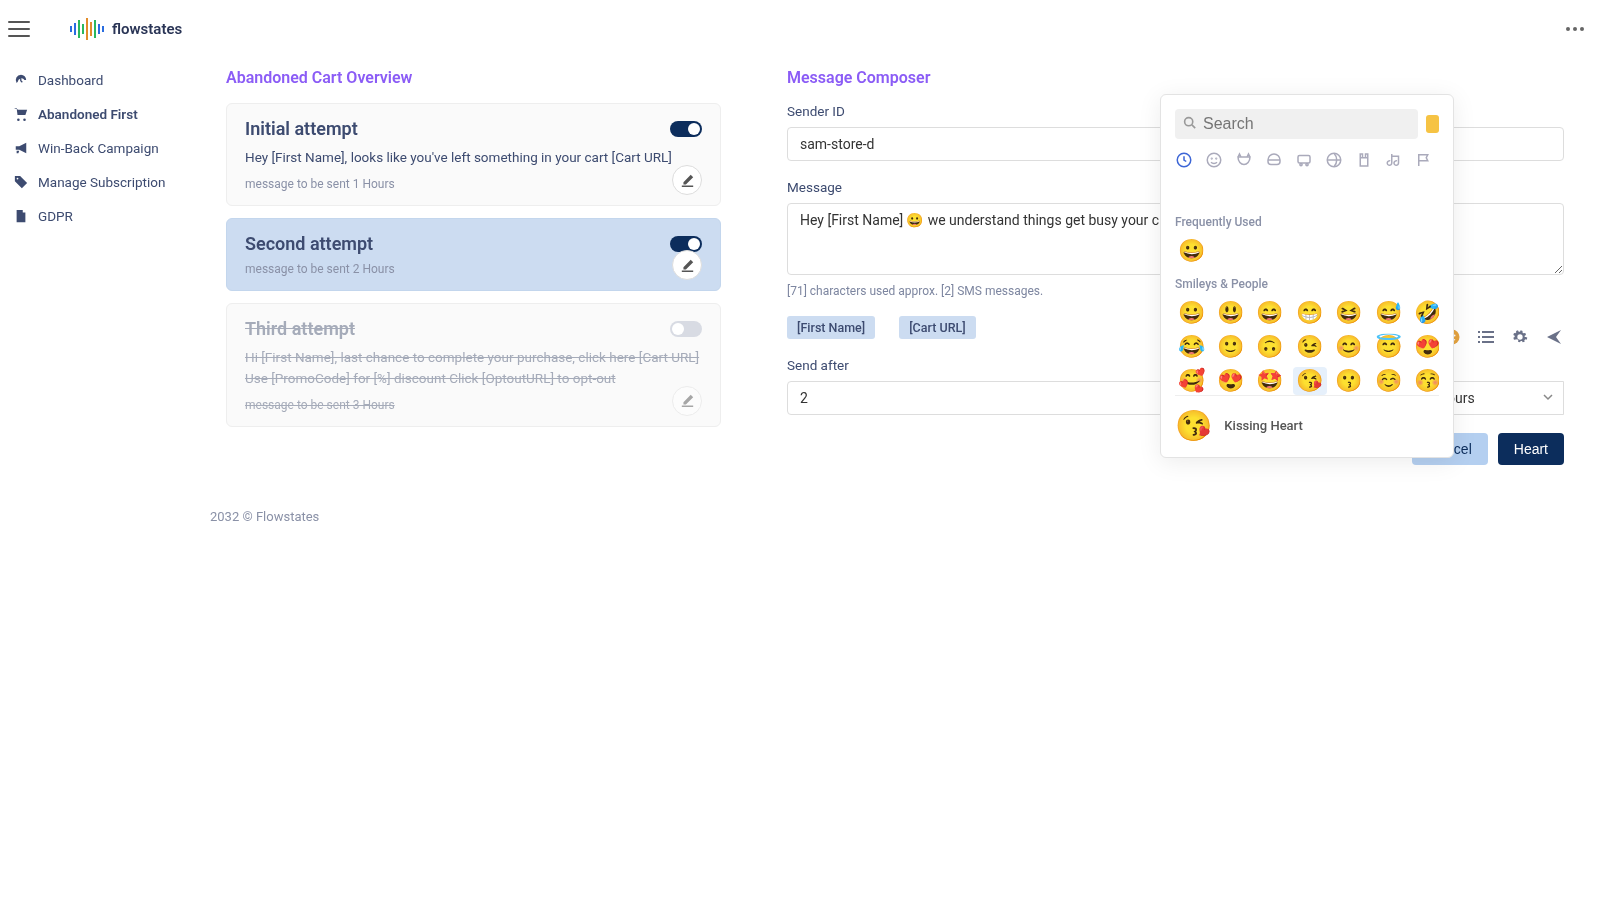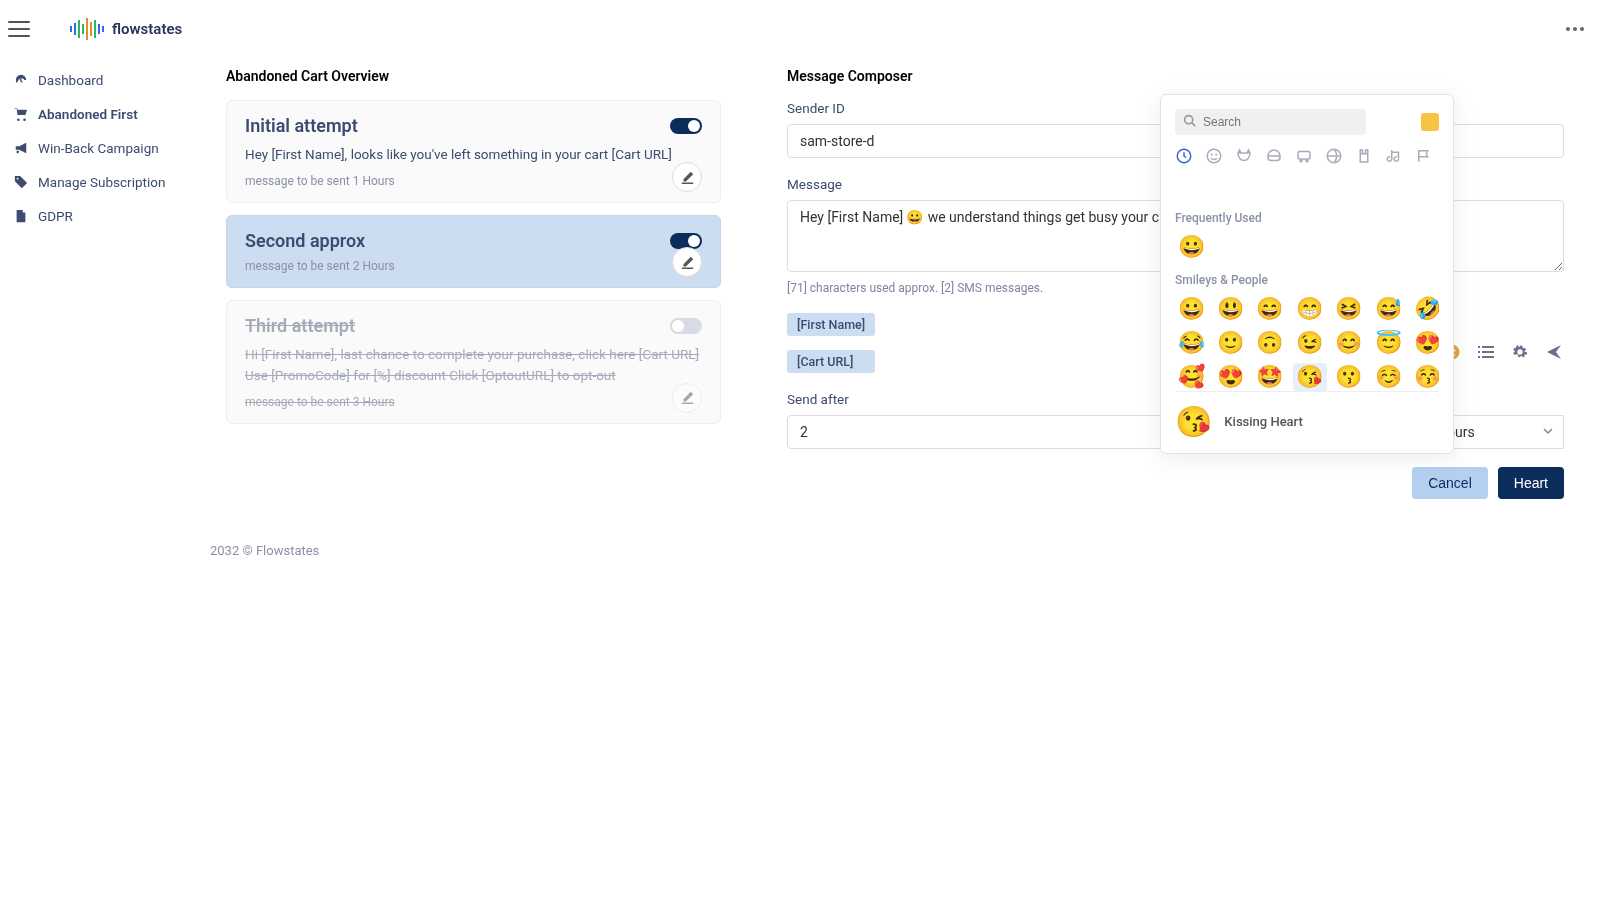--- a/index.html
+++ b/index.html
@@ -14,55 +14,55 @@
 .more-dots span { width: 4px; height: 4px; background: #666; border-radius: 50%; }
 .layout { display: flex; }
 .sidebar { width: 190px; padding: 18px 0 0 10px; }
 .nav-item { display: flex; align-items: center; gap: 10px; padding: 6px 4px; margin-bottom: 6px; cursor: pointer; color: #3d4b70; font-size: 13.5px; }
 .nav-item.active { font-weight: 600; }
 .nav-icon { width: 14px; height: 14px; display: inline-flex; align-items: center; justify-content: center; }
 .main { flex: 1; display: flex; gap: 26px; padding: 0 16px; }
 .panel { background: #fff; border-radius: 8px; padding: 20px; }
 .panel.left { flex: 0 0 535px; }
 .panel.right { flex: 1; position: relative; }
-.panel h2 { font-size: 14px; font-weight: 600; color: #000000; margin-bottom: 16px; }
+.panel h2 { font-size: 16px; font-weight: 600; color: #8b5cf6; margin-bottom: 16px; }
 .attempt-card { background: #fafafa; border: 1px solid #eee; border-radius: 6px; padding: 14px 18px; margin-bottom: 12px; position: relative; }
 .attempt-card.selected { background: #ccdcf1; border-color: #c3d6ed; }
 .attempt-head { display: flex; justify-content: space-between; align-items: center; margin-bottom: 8px; }
 .attempt-title { font-weight: 600; font-size: 18px; color: #3d4b70; }
 .attempt-body { font-size: 13.5px; color: #3d4b70; margin-bottom: 10px; line-height: 1.5; }
 .attempt-foot { font-size: 12px; color: #8a91a7; }
 .attempt-card.disabled .attempt-title,
 .attempt-card.disabled .attempt-body,
 .attempt-card.disabled .attempt-foot { text-decoration: line-through; color: #a5abb9; }
 .toggle { width: 32px; height: 16px; border-radius: 99px; background: #0c2d5c; position: relative; cursor: pointer; }
 .toggle .knob { width: 12px; height: 12px; background: #fff; border-radius: 50%; position: absolute; top: 2px; right: 2px; }
 .toggle.off { background: #d8dbe3; }
 .toggle.off .knob { left: 2px; right: auto; }
 .edit-btn { position: absolute; right: 18px; bottom: 10px; width: 30px; height: 30px; border: 1px solid #ddd; border-radius: 16px; background: #fff; display: flex; align-items: center; justify-content: center; cursor: pointer; color: #555; }
 .attempt-card.disabled .edit-btn { opacity: 0.5; cursor: default; }
 .form-label { font-size: 13.5px; color: #3d4b70; margin-bottom: 8px; }
 .form-row { margin-bottom: 18px; }
 .text-input, .text-area, .select-input { width: 100%; border: 1px solid #ddd; border-radius: 4px; padding: 8px 12px; font-size: 14px; color: #333; font-family: inherit; }
 .text-area { min-height: 72px; resize: both; }
 .hint { font-size: 12px; color: #7d86a0; margin-top: 6px; }
-.chip-row { display: flex; gap: 14px; margin-bottom: 18px; flex-direction: column; }
+.chip-row { display: flex; gap: 24px; margin-bottom: 18px; }
 .chip { background: #ccdcf1; padding: 4px 10px; border-radius: 3px; font-size: 12.5px; color: #3d4b70; cursor: pointer; font-weight: 500; }
 .send-row { display: flex; gap: 0; }
 .send-row .text-input { border-radius: 4px 0 0 4px; }
 .action-bar { display: flex; justify-content: space-between; align-items: center; margin-top: 12px; }
 .icon-row { display: flex; gap: 14px; margin-left: auto; }
 .icon-btn { width: 20px; height: 20px; display: flex; align-items: center; justify-content: center; cursor: pointer; color: #6a7188; }
 .btn-row { display: flex; gap: 10px; justify-content: flex-end; margin-top: 18px; }
 .btn { padding: 8px 16px; border-radius: 4px; font-size: 14px; cursor: pointer; border: none; font-weight: 500; }
 .btn.cancel { background: #b4cff0; color: #0c2d5c; }
 .btn.save { background: #0c2d5c; color: #fff; }
 .emoji-picker { position: absolute; top: 46px; right: 130px; width: 294px; background: #fff; border: 1px solid #e3e3e3; border-radius: 6px; box-shadow: 0 4px 24px rgba(0,0,0,0.08); padding: 14px; z-index: 10; }
 .e-search-row { display: flex; gap: 8px; margin-bottom: 12px; align-items: center; }
-.e-search { flex: 1; background: #f0f0f0; border: none; border-radius: 4px; padding: 6px 8px 6px 28px; font-size: 12px; color: #888; }
+.e-search { flex: 1; background: #f0f0f0; border: none; border-radius: 4px; padding: 6px 8px 6px 28px; font-size: 16px; color: #888; }
 .e-search-wrap { position: relative; flex: 1; }
 .e-search-icon { position: absolute; left: 8px; top: 50%; transform: translateY(-50%); color: #999; }
 .e-skin { width: 18px; height: 18px; background: #f6c344; border-radius: 3px; cursor: pointer; }
 .e-tabs { display: flex; gap: 12px; margin-bottom: 12px; color: #aab; }
 .e-tab { cursor: pointer; display: flex; }
 .e-tab.active { color: #3d66d6; }
 .e-section-title { font-size: 12px; color: #8a91a7; margin-bottom: 8px; font-weight: 500; }
 .e-grid { display: grid; grid-template-columns: repeat(7, 1fr); gap: 6px; margin-bottom: 12px; }
 .e-emoji { font-size: 22px; text-align: center; cursor: pointer; padding: 3px; border-radius: 4px; line-height: 1; }
 .e-emoji.hovered { background: #e6f0fb; }
@@ -166,21 +166,21 @@
         <div class="attempt-foot">message to be sent 1 Hours</div>
         <div class="edit-btn">
             <svg width="13" height="13" viewBox="0 0 16 16" fill="currentColor">
               <path d="M12 1l3 3-9 9H3v-3l9-9zM1 14h14v2H1z"></path>
             </svg>
           </div>
       </div>
 
       <div class="attempt-card selected">
         <div class="attempt-head">
-          <span class="attempt-title">Second approx</span>
+          <span class="attempt-title">Second attempt</span>
           <div class="toggle">
               <div class="knob"></div>
             </div>
         </div>
         <div class="attempt-foot">message to be sent 2 Hours</div>
         <div class="edit-btn">
             <svg width="13" height="13" viewBox="0 0 16 16" fill="currentColor">
               <path d="M12 1l3 3-9 9H3v-3l9-9zM1 14h14v2H1z"></path>
             </svg>
           </div>

